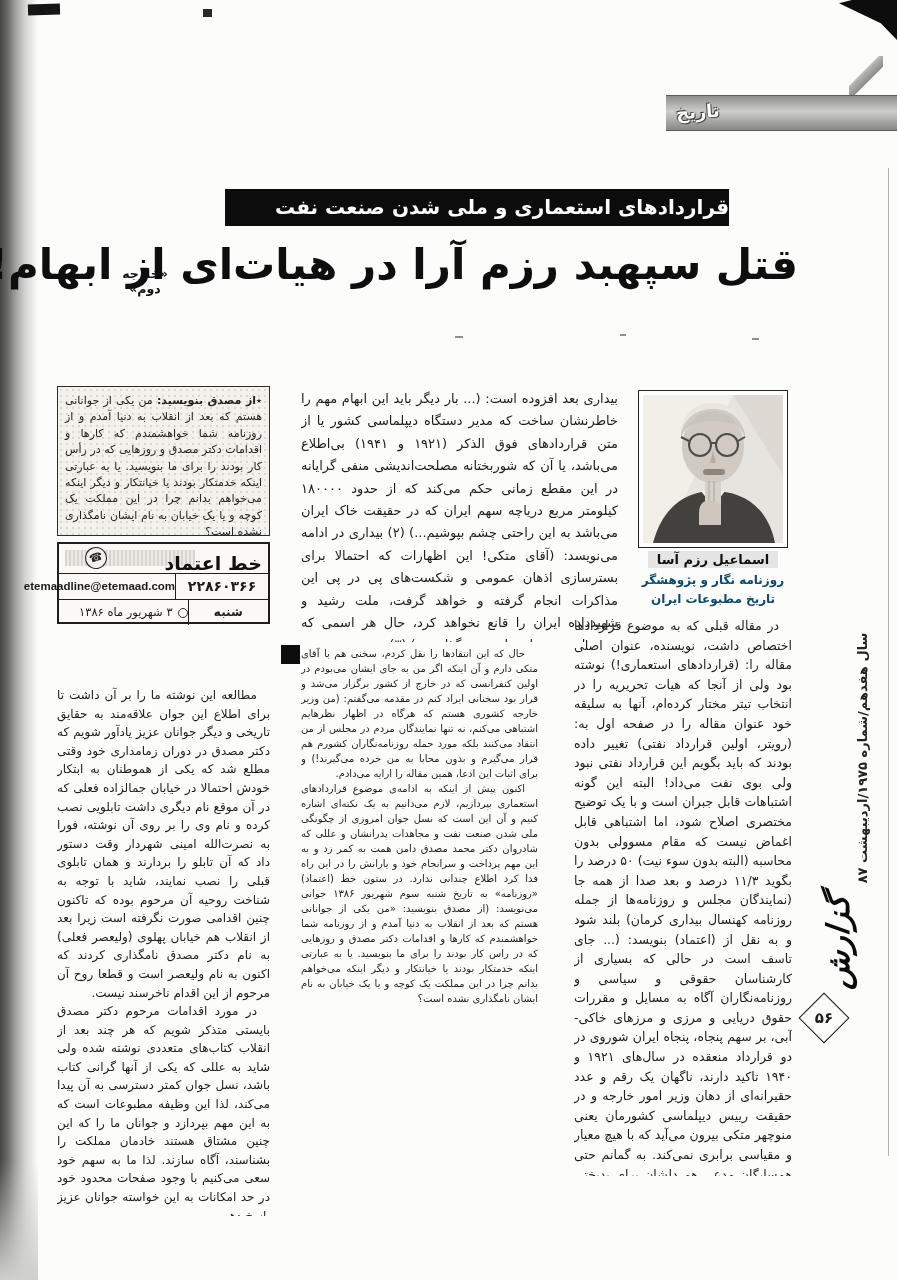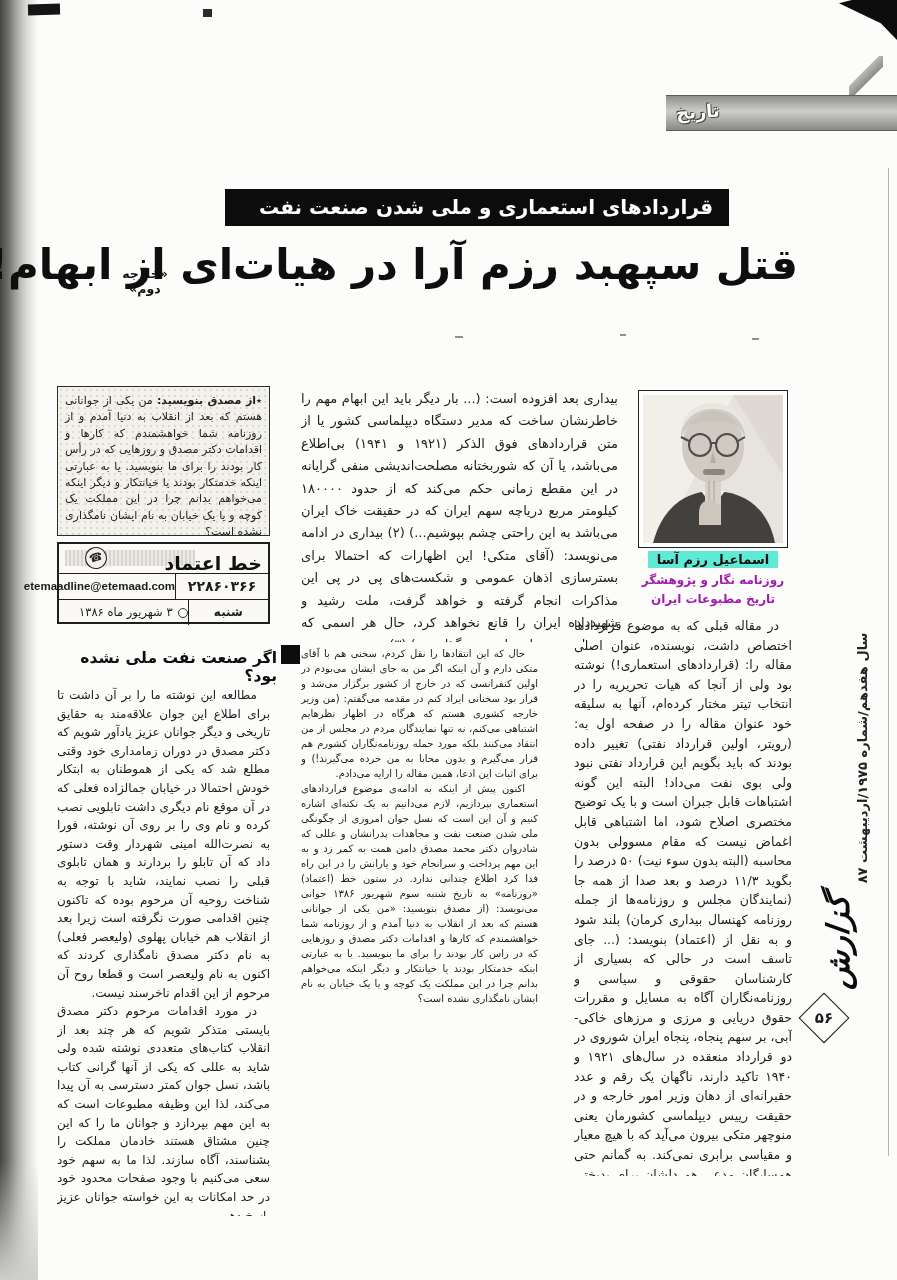--- a/index.html
+++ b/index.html
@@ -21,21 +21,21 @@
   
   .tab-bar{position:absolute;left:666px;top:95px;width:231px;height:34px;
     background:linear-gradient(to bottom,#8f8f8c,#cdcdc9 45%,#888885);
     border-top:1px solid #5c5c59;border-bottom:1px solid #5c5c59;}
   .tab-label{position:absolute;left:10px;top:5px;font-size:18px;font-weight:bold;color:#fff;
     text-shadow:1px 1px 0 #3e3e3c,-1px -1px 0 #3e3e3c,0 0 2px #3e3e3c;transform:rotate(-4deg);}
   
   .kicker{position:absolute;left:225px;top:189px;width:504px;height:37px;background:#0c0c0c;
     direction:rtl;text-align:right;line-height:37px;color:#fff;font-weight:bold;font-size:20px;
     padding:0;box-sizing:border-box;}
-  .kicker span{padding-right:16px;margin-left:16px;}
+  .kicker span{padding-right:0;margin-left:16px;}
   .headline{position:absolute;left:50px;top:240px;width:748px;height:74px;direction:rtl;
     text-align:center;font-size:42px;font-weight:bold;color:#0e0e0e;white-space:nowrap;
     letter-spacing:-1px;}
   .part-label{position:absolute;left:106px;top:266px;width:78px;direction:rtl;text-align:center;
     font-size:12.5px;font-weight:bold;color:#111;}
   
   .letter-box{position:absolute;left:57px;top:386px;width:213px;height:150px;box-sizing:border-box;
     border:1.6px solid #2c2c2c;background-color:#f3f1ec;
     background-image:radial-gradient(#dcd8d0 0.8px,transparent 0.9px);background-size:6px 6px;
     padding:6px 7px;direction:rtl;text-align:justify;font-size:11px;line-height:16.4px;color:#222;}
@@ -71,23 +71,23 @@
   .col p.ind{text-indent:13px;}
   .left-col{left:57px;top:686px;width:213px;height:530px;font-size:12px;line-height:18.6px;}
   .mid-wide{left:301px;top:388px;width:317px;height:254px;font-size:13px;line-height:22.4px;}
   .mid-narrow{left:301px;top:646px;width:237px;height:530px;font-size:10px;line-height:15px;}
   .right-col{left:574px;top:616px;width:218px;height:560px;font-size:12.5px;line-height:19.6px;}
   
   .photo-frame{position:absolute;left:638px;top:390px;width:150px;height:158px;box-sizing:border-box;
     border:1.4px solid #222;background:#fff;padding:4px;}
   .photo-frame svg{display:block;width:100%;height:100%;}
   .cap-name{position:absolute;left:648px;top:551px;width:130px;text-align:center;direction:rtl;
-    font-size:13px;font-weight:bold;background:#5eead4;color:#111;padding:1px 0;}
+    font-size:13px;font-weight:bold;background:#e5e5e5;color:#111;padding:1px 0;}
   .cap-role{position:absolute;left:628px;width:170px;text-align:center;direction:rtl;
-    font-size:12px;font-weight:bold;color:#a21caf;}
+    font-size:12px;font-weight:bold;color:#0c4a6e;}
   .cap-role.r1{top:573px;} .cap-role.r2{top:592px;}
   
   .spine-info{position:absolute;left:729px;top:748px;width:272px;height:20px;direction:rtl;
     text-align:center;font-size:13px;font-weight:bold;color:#222;transform:rotate(-90deg);}
   .spine-logo{position:absolute;left:784px;top:922px;width:112px;height:40px;text-align:center;
     font-size:31px;font-weight:bold;font-style:italic;color:#0b0b0b;transform:rotate(-90deg) skewX(-6deg);}
   .page-badge{position:absolute;left:806px;top:1000px;width:34px;height:34px;border:1.6px solid #111;
     background:#fcfcfa;transform:rotate(45deg);}
   .page-badge span{position:absolute;left:0;top:0;width:34px;height:34px;line-height:34px;
     text-align:center;font-size:15px;font-weight:bold;transform:rotate(-45deg);}
@@ -133,21 +133,20 @@
       <div class="cb-num">۲۲۸۶۰۳۶۶</div>
       <div class="cb-email">etemaadline@etemaad.com</div>
     </div>
     <div class="cb-row3">
       <div class="cb-day">شنبه</div>
       <div class="cb-date"><span class="ring"></span><span>۳ شهریور ماه ۱۳۸۶</span></div>
     </div>
   </div>
 
   <div class="sec-square"></div>
-  <div class="sec-heading">اگر صنعت نفت ملی نشده بود؟</div>
 
   <div class="col left-col">
     <p class="ind">مطالعه این نوشته ما را بر آن داشت تا برای اطلاع این جوان علاقه‌مند به حقایق تاریخی و دیگر جوانان عزیز یادآور شویم که دکتر مصدق در دوران زمامداری خود وقتی مطلع شد که یکی از هموطنان به ابتکار خودش احتمالا در خیابان جمالزاده فعلی که در آن موقع نام دیگری داشت تابلویی نصب کرده و نام وی را بر روی آن نوشته، فورا به نصرت‌الله امینی شهردار وقت دستور داد که آن تابلو را بردارند و همان تابلوی قبلی را نصب نمایند، شاید با توجه به شناخت روحیه آن مرحوم بوده که تاکنون چنین اقدامی صورت نگرفته است زیرا بعد از انقلاب هم خیابان پهلوی (ولیعصر فعلی) به نام دکتر مصدق نامگذاری کردند که اکنون به نام ولیعصر است و قطعا روح آن مرحوم از این اقدام ناخرسند نیست.</p>
     <p class="ind">در مورد اقدامات مرحوم دکتر مصدق بایستی متذکر شویم که هر چند بعد از انقلاب کتاب‌های متعددی نوشته شده ولی شاید به عللی که یکی از آنها گرانی کتاب باشد، نسل جوان کمتر دسترسی به آن پیدا می‌کند، لذا این وظیفه مطبوعات است که به این مهم بپردازد و جوانان ما را که این چنین مشتاق هستند خادمان مملکت را بشناسند، آگاه سازند. لذا ما به سهم خود سعی می‌کنیم با وجود صفحات محدود خود در حد امکانات به این خواسته جوانان عزیز پاسخ دهیم.</p>
 
   </div>
 
   <div class="col mid-wide">
     <p>بیداری بعد افزوده است: (... بار دیگر باید این ابهام مهم را خاطرنشان ساخت که مدیر دستگاه دیپلماسی کشور یا از متن قراردادهای فوق الذکر (۱۹۲۱ و ۱۹۴۱) بی‌اطلاع می‌باشد، یا آن که شوربختانه مصلحت‌اندیشی منفی گرایانه در این مقطع زمانی حکم می‌کند که از حدود ۱۸۰۰۰۰ کیلومتر مربع دریاچه سهم ایران که در حقیقت خاک ایران می‌باشد به این راحتی چشم بپوشیم...) (۲) بیداری در ادامه می‌نویسد: (آقای متکی! این اظهارات که احتمالا برای بسترسازی اذهان عمومی و شکست‌های پی در پی این مذاکرات انجام گرفته و خواهد گرفت، ملت رشید و شهیدداده ایران را قانع نخواهد کرد، حال هر اسمی که می‌خواهید روی این پایمردی بگذارید...) (۳)</p>
   </div>

